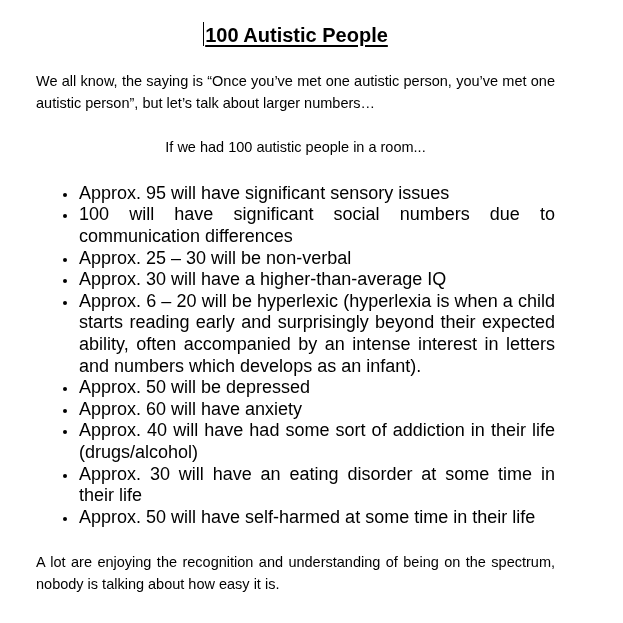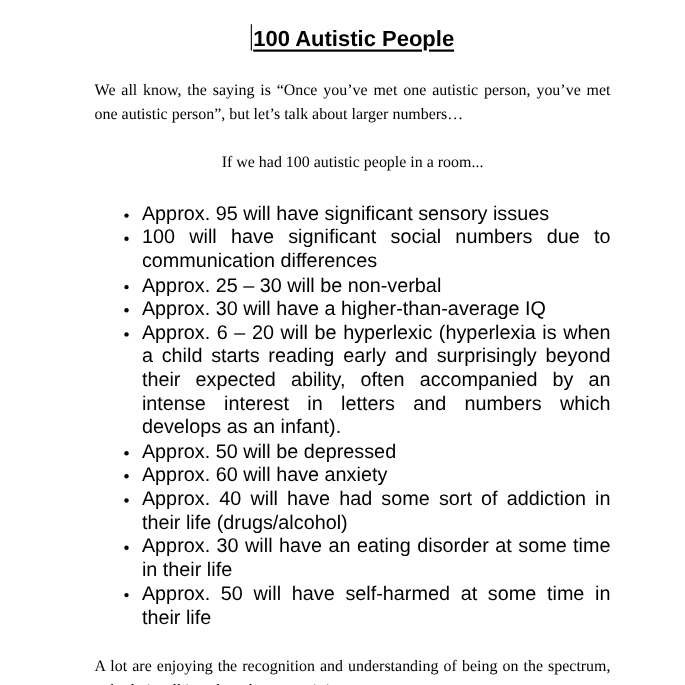--- a/index.html
+++ b/index.html
@@ -11,21 +11,21 @@
     width: 623px;
     height: 623px;
     overflow: hidden;
     font-family: "Liberation Sans", "DejaVu Sans", sans-serif;
     color: #000000;
   }
   .page {
     box-sizing: border-box;
     width: 623px;
     height: 623px;
-    padding: 16px 68px 0 86px;
+    padding: 16px 68px 0 36px;
   }
   .title {
     margin: 6px 0 0 0;
     font-size: 20px;
     line-height: 26px;
     font-weight: bold;
     text-align: center;
     text-decoration: underline;
     text-underline-offset: 3px;
     white-space: nowrap;
@@ -36,21 +36,20 @@
     height: 24px;
     background: #000000;
     vertical-align: -4px;
     margin-right: 1px;
   }
   .para {
     font-size: 14.5px;
     line-height: 21.6px;
     text-align: justify;
     margin: 23px 0 0 0;
-    font-family: Liberation Serif, serif;
   }
   .para.no-justify {
     text-align: center;
   }
   ul.bullets {
     margin: 24px 0 0 0;
     padding: 0 0 0 42px;
     list-style: disc outside;
   }
   ul.bullets li {

